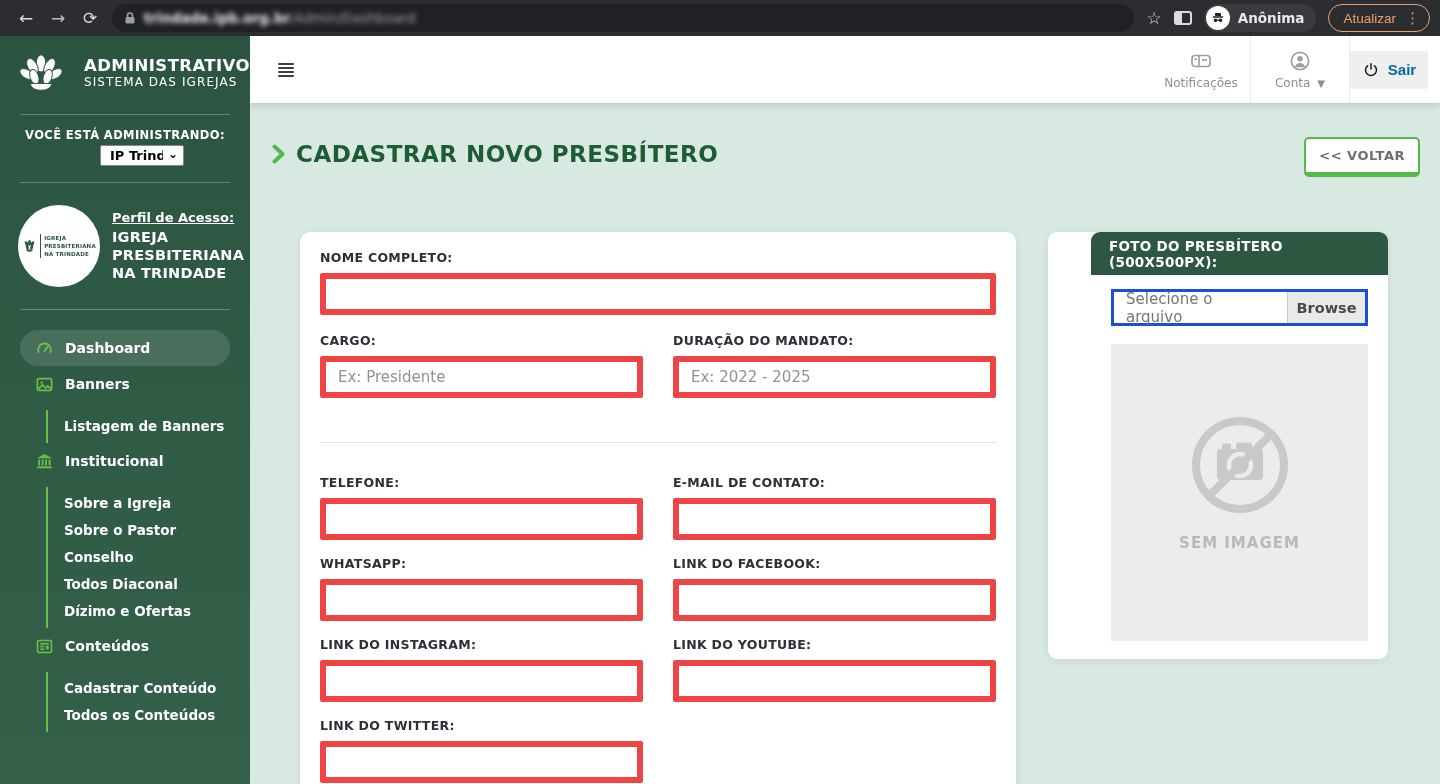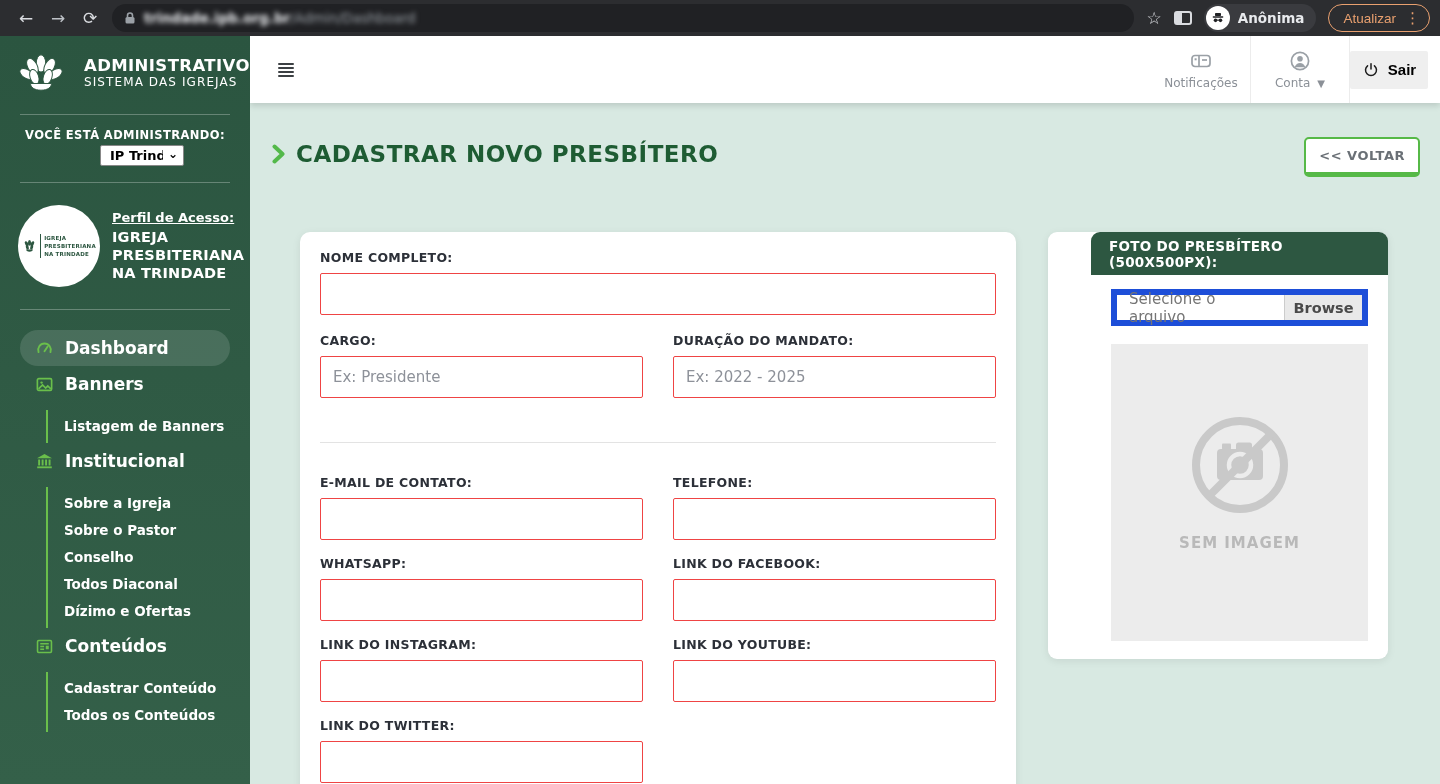--- a/index.html
+++ b/index.html
@@ -41,58 +41,58 @@
   .profile-info { font-size:13px; }
   .access-label { font-weight:700; margin-bottom:3px; font-size:13px;text-decoration:underline; }
   .access-name { font-weight:800; font-size:14.5px; line-height:1.25; letter-spacing:.2px; max-width:130px; }
   .menu { padding-top:12px; }
   .mi { height:36px; display:flex; align-items:center; gap:11px; margin:0 20px; padding-left:15px; border-radius:18px; cursor:pointer; }
   .mi.active { background:rgba(255,255,255,.13); }
   .mi + .mi-group, .mi-group + .mi-group { margin-top:0; }
   .mi-group { margin-top:19px; }
   .mi .s-ic { width:19px; height:19px; color:#6abf4b; flex:none; }
   .mi .s-ic svg { width:100%; height:100%; display:block; }
-  .mi-label { font-size:17px; font-weight:700; color:#fff; }
+  .mi-label { font-size:14px; font-weight:700; color:#fff; }
   .sub { margin:8px 0 0 46px; border-left:2px solid #6abf4b; padding:3px 0 3px 16px; display:flex; flex-direction:column; }
   .sub-item { font-size:13.5px; font-weight:700; color:#fff; line-height:27px; text-decoration:none; cursor:pointer; }
 
   
   .topbar { position:absolute; left:250px; top:36px; width:1190px; height:67px; background:#fff; box-shadow:0 3px 6px rgba(0,0,0,.13); display:flex; align-items:center; z-index:10; }
   .hamburger { margin-left:28px; width:16px; display:flex; flex-direction:column; gap:2px; cursor:pointer; }
   .hamburger span { height:2px; background:#3c4043; border-radius:1px; }
   .tb-right { margin-left:auto; display:flex; align-items:center; height:100%; }
   .tb-item { width:98px; display:flex; flex-direction:column; align-items:center; justify-content:center; gap:3px; color:#8b9097; font-size:12px; cursor:pointer; }
   .tb-item .t-ic { width:24px; height:24px; color:#9aa0a6; }
   .tb-item .t-ic svg { width:100%; height:100%; display:block; }
   .conta-row { display:flex; align-items:center; gap:7px; }
   .chev-down { font-size:10px; color:#8b9097; }
   .tb-sep { width:1px; height:100%; background:#ececec; }
-  .sair-btn { width:78px; height:38px; background:#efefef; display:flex; align-items:center; justify-content:center; gap:8px; color:#000000; font-weight:700; font-size:15px; margin:0 12px 0 0; border:none; cursor:pointer; border-radius:2px; }
+  .sair-btn { width:78px; height:38px; background:#efefef; display:flex; align-items:center; justify-content:center; gap:8px; color:#0369a1; font-weight:700; font-size:15px; margin:0 12px 0 0; border:none; cursor:pointer; border-radius:2px; }
   .sair-btn .t-ic { width:18px; height:18px; color:#1c1c1c; }
   .sair-btn .t-ic svg { width:100%; height:100%; display:block; }
 
   
   .main { position:absolute; left:250px; top:103px; width:1190px; height:681px; background:#d8e9e2; overflow:hidden; }
   .page-head { position:absolute; top:38px; left:22px; display:flex; align-items:center; gap:11px; }
   .page-title { font-size:23px; font-weight:800; color:#1e5c33; letter-spacing:.5px; }
   .voltar-btn { position:absolute; top:34px; right:20px; background:#fff; border:2px solid #56b947; border-bottom:5px solid #56b947; border-radius:5px; color:#6a7076; font-weight:700; font-size:13px; letter-spacing:.5px; padding:9px 13px; cursor:pointer; font-family:inherit; }
 
   .form-card { position:absolute; left:50px; top:129px; width:716px; height:810px; background:#fff; border-radius:10px; box-shadow:0 2px 8px rgba(0,0,0,.08); padding:18px 20px; }
   .f-label { display:block; font-size:12.5px; font-weight:700; color:#2c3038; letter-spacing:.3px; margin-bottom:8px; }
-  .f-input { width:100%; height:42px; border:1px solid #ef4444; border-radius:2px; padding:0 12px; font-size:15px; font-family:inherit; color:#333; background:#fff; }
+  .f-input { width:100%; height:42px; border:6px solid #ef4444; border-radius:2px; padding:0 12px; font-size:15px; font-family:inherit; color:#333; background:#fff; }
   .f-input::placeholder { color:#8d9199; opacity:1; }
   .field { margin-bottom:18px; }
   .row2 { display:flex; gap:30px; }
   .row2 .field { flex:1; margin-bottom:16px; }
   .form-divider { border:none; border-top:1px solid #e3e3e3; margin:28px 0 32px; }
 
   .photo-card { position:absolute; left:798px; top:129px; width:340px; background:#fff; border-radius:9px; box-shadow:0 2px 8px rgba(0,0,0,.08);padding-left:43px; }
   .photo-head { height:43px; background:#2d5741; border-radius:9px 9px 0 0; display:flex; align-items:center; padding:0 18px; color:#fff; font-weight:700; font-size:13.5px; letter-spacing:.3px; }
   .photo-body { padding:14px 20px 18px; }
-  .file-row { height:37px; border:6px solid #1d4ed8; display:flex; margin-bottom:18px; cursor:pointer;gap:16px; }
+  .file-row { height:37px; border:3px solid #1d4ed8; display:flex; margin-bottom:18px; cursor:pointer;gap:16px; }
   .file-text { flex:1; display:flex; align-items:center; padding:0 12px; color:#757575; font-size:15px; }
   .browse-btn { width:78px; background:#e9e9e9; border-left:1px solid #ccc; display:flex; align-items:center; justify-content:center; color:#4a4a4a; font-size:14.5px; font-weight:600; }
   .img-placeholder { height:297px; background:#ececec; display:flex; flex-direction:column; align-items:center; justify-content:center; padding-bottom:28px; }
   .no-img-label { margin-top:9px; color:#b9b9b9; font-weight:700; font-size:15px; letter-spacing:1px; }
 </style>
 </head>
 <body>
 
 <div class="chrome">
   <div class="nav-ic">←</div>
@@ -327,25 +327,25 @@
         <input class="f-input" placeholder="Ex: Presidente" style="">
       </div>
       <div class="field">
         <label class="f-label">DURAÇÃO DO MANDATO:</label>
         <input class="f-input" placeholder="Ex: 2022 - 2025" style="">
       </div>
     </div>
     <hr class="form-divider">
     <div class="row2">
       <div class="field">
+        <label class="f-label">TELEFONE:</label>
+        <input class="f-input" placeholder="" style="">
+      </div>
+      <div class="field">
         <label class="f-label">E-MAIL DE CONTATO:</label>
-        <input class="f-input" placeholder="" style="">
-      </div>
-      <div class="field">
-        <label class="f-label">TELEFONE:</label>
         <input class="f-input" placeholder="" style="">
       </div>
     </div>
     <div class="row2">
       <div class="field">
         <label class="f-label">WHATSAPP:</label>
         <input class="f-input" placeholder="" style="">
       </div>
       <div class="field">
         <label class="f-label">LINK DO FACEBOOK:</label>

